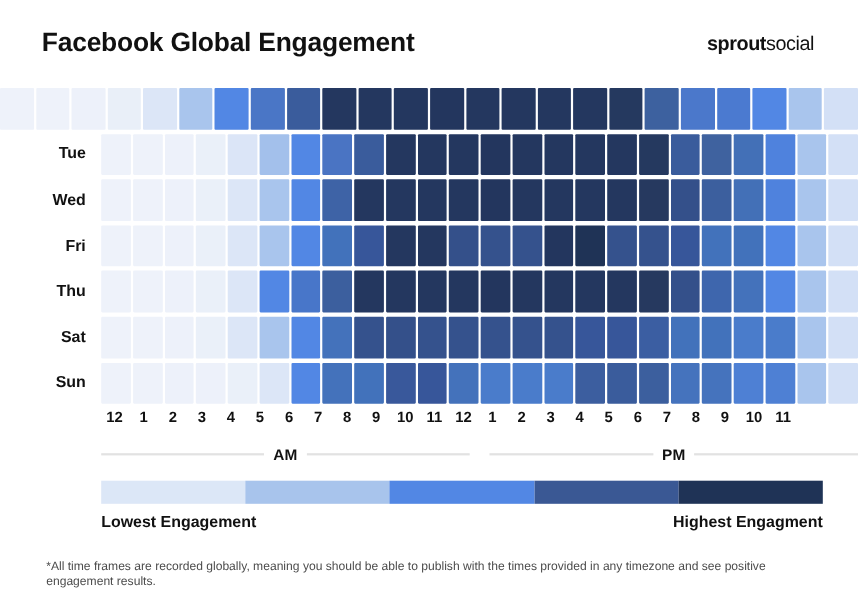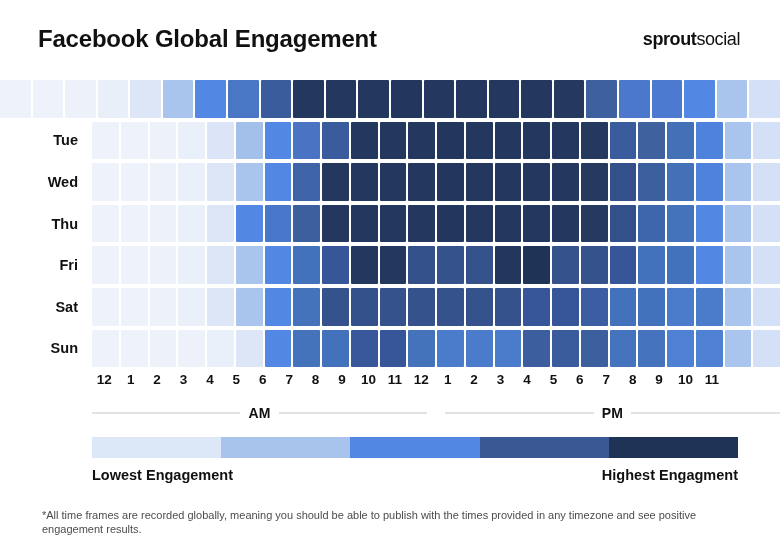--- a/index.html
+++ b/index.html
@@ -140,21 +140,21 @@
 
   
   .legend-wrap {
     position: absolute;
     left: 0;
     top: 437px;
     width: 780px;
     display: flex;
   }
   .legend-spacer { width: 92px; flex: 0 0 92px; }
-  .legend-inner { flex: 1 1 auto; padding-right: 42px; }
+  .legend-inner { flex: 1 1 auto; padding-right: 32px; }
   .legend-bar {
     display: flex;
     height: 21px;
     width: 100%;
   }
   .legend-swatch { flex: 1 1 0; }
   .legend-labels {
     display: flex;
     justify-content: space-between;
     margin-top: 9px;
@@ -267,20 +267,49 @@
         <div class="cell" title="Wed 5PM — 11" style="background: rgb(38, 57, 95);"></div>
         <div class="cell" title="Wed 6PM — 9" style="background: rgb(52, 80, 138);"></div>
         <div class="cell" title="Wed 7PM — 7" style="background: rgb(60, 95, 158);"></div>
         <div class="cell" title="Wed 8PM — 6" style="background: rgb(67, 112, 183);"></div>
         <div class="cell" title="Wed 9PM — 5" style="background: rgb(79, 130, 221);"></div>
         <div class="cell" title="Wed 10PM — 3" style="background: rgb(169, 197, 237);"></div>
         <div class="cell" title="Wed 11PM — 2" style="background: rgb(211, 224, 246);"></div>
       </div>
     </div>
     <div class="heat-row">
+      <div class="day-label">Fri</div>
+      <div class="cells">
+        <div class="cell" title="Fri 12AM — 0" style="background: rgb(238, 242, 250);"></div>
+        <div class="cell" title="Fri 1AM — 0" style="background: rgb(238, 242, 250);"></div>
+        <div class="cell" title="Fri 2AM — 0" style="background: rgb(237, 241, 250);"></div>
+        <div class="cell" title="Fri 3AM — 1" style="background: rgb(234, 240, 249);"></div>
+        <div class="cell" title="Fri 4AM — 2" style="background: rgb(220, 230, 247);"></div>
+        <div class="cell" title="Fri 5AM — 3" style="background: rgb(169, 197, 237);"></div>
+        <div class="cell" title="Fri 6AM — 5" style="background: rgb(82, 135, 228);"></div>
+        <div class="cell" title="Fri 7AM — 7" style="background: rgb(66, 114, 187);"></div>
+        <div class="cell" title="Fri 8AM — 9" style="background: rgb(55, 86, 154);"></div>
+        <div class="cell" title="Fri 9AM — 11" style="background: rgb(36, 55, 95);"></div>
+        <div class="cell" title="Fri 10AM — 11" style="background: rgb(36, 55, 95);"></div>
+        <div class="cell" title="Fri 11AM — 9" style="background: rgb(52, 80, 138);"></div>
+        <div class="cell" title="Fri 12PM — 9" style="background: rgb(53, 82, 141);"></div>
+        <div class="cell" title="Fri 1PM — 9" style="background: rgb(53, 82, 141);"></div>
+        <div class="cell" title="Fri 2PM — 11" style="background: rgb(35, 54, 94);"></div>
+        <div class="cell" title="Fri 3PM — 12" style="background: rgb(31, 51, 86);"></div>
+        <div class="cell" title="Fri 4PM — 9" style="background: rgb(53, 82, 141);"></div>
+        <div class="cell" title="Fri 5PM — 9" style="background: rgb(53, 82, 141);"></div>
+        <div class="cell" title="Fri 6PM — 9" style="background: rgb(55, 86, 154);"></div>
+        <div class="cell" title="Fri 7PM — 7" style="background: rgb(66, 114, 187);"></div>
+        <div class="cell" title="Fri 8PM — 7" style="background: rgb(66, 114, 187);"></div>
+        <div class="cell" title="Fri 9PM — 5" style="background: rgb(82, 135, 228);"></div>
+        <div class="cell" title="Fri 10PM — 3" style="background: rgb(169, 197, 237);"></div>
+        <div class="cell" title="Fri 11PM — 2" style="background: rgb(211, 224, 246);"></div>
+      </div>
+    </div>
+    <div class="heat-row">
       <div class="day-label">Thu</div>
       <div class="cells">
         <div class="cell" title="Thu 12AM — 0" style="background: rgb(238, 242, 250);"></div>
         <div class="cell" title="Thu 1AM — 0" style="background: rgb(238, 242, 250);"></div>
         <div class="cell" title="Thu 2AM — 0" style="background: rgb(237, 241, 250);"></div>
         <div class="cell" title="Thu 3AM — 1" style="background: rgb(234, 240, 249);"></div>
         <div class="cell" title="Thu 4AM — 2" style="background: rgb(220, 230, 247);"></div>
         <div class="cell" title="Thu 5AM — 5" style="background: rgb(82, 135, 228);"></div>
         <div class="cell" title="Thu 6AM — 6" style="background: rgb(72, 118, 201);"></div>
         <div class="cell" title="Thu 7AM — 8" style="background: rgb(60, 95, 158);"></div>
@@ -293,49 +322,20 @@
         <div class="cell" title="Thu 2PM — 12" style="background: rgb(36, 55, 95);"></div>
         <div class="cell" title="Thu 3PM — 12" style="background: rgb(36, 55, 95);"></div>
         <div class="cell" title="Thu 4PM — 12" style="background: rgb(36, 55, 95);"></div>
         <div class="cell" title="Thu 5PM — 11" style="background: rgb(38, 57, 95);"></div>
         <div class="cell" title="Thu 6PM — 9" style="background: rgb(52, 80, 138);"></div>
         <div class="cell" title="Thu 7PM — 7" style="background: rgb(62, 102, 173);"></div>
         <div class="cell" title="Thu 8PM — 6" style="background: rgb(68, 114, 187);"></div>
         <div class="cell" title="Thu 9PM — 5" style="background: rgb(82, 135, 228);"></div>
         <div class="cell" title="Thu 10PM — 3" style="background: rgb(169, 197, 237);"></div>
         <div class="cell" title="Thu 11PM — 2" style="background: rgb(211, 224, 246);"></div>
-      </div>
-    </div>
-    <div class="heat-row">
-      <div class="day-label">Fri</div>
-      <div class="cells">
-        <div class="cell" title="Fri 12AM — 0" style="background: rgb(238, 242, 250);"></div>
-        <div class="cell" title="Fri 1AM — 0" style="background: rgb(238, 242, 250);"></div>
-        <div class="cell" title="Fri 2AM — 0" style="background: rgb(237, 241, 250);"></div>
-        <div class="cell" title="Fri 3AM — 1" style="background: rgb(234, 240, 249);"></div>
-        <div class="cell" title="Fri 4AM — 2" style="background: rgb(220, 230, 247);"></div>
-        <div class="cell" title="Fri 5AM — 3" style="background: rgb(169, 197, 237);"></div>
-        <div class="cell" title="Fri 6AM — 5" style="background: rgb(82, 135, 228);"></div>
-        <div class="cell" title="Fri 7AM — 7" style="background: rgb(66, 114, 187);"></div>
-        <div class="cell" title="Fri 8AM — 9" style="background: rgb(55, 86, 154);"></div>
-        <div class="cell" title="Fri 9AM — 11" style="background: rgb(36, 55, 95);"></div>
-        <div class="cell" title="Fri 10AM — 11" style="background: rgb(36, 55, 95);"></div>
-        <div class="cell" title="Fri 11AM — 9" style="background: rgb(52, 80, 138);"></div>
-        <div class="cell" title="Fri 12PM — 9" style="background: rgb(53, 82, 141);"></div>
-        <div class="cell" title="Fri 1PM — 9" style="background: rgb(53, 82, 141);"></div>
-        <div class="cell" title="Fri 2PM — 11" style="background: rgb(35, 54, 94);"></div>
-        <div class="cell" title="Fri 3PM — 12" style="background: rgb(31, 51, 86);"></div>
-        <div class="cell" title="Fri 4PM — 9" style="background: rgb(53, 82, 141);"></div>
-        <div class="cell" title="Fri 5PM — 9" style="background: rgb(53, 82, 141);"></div>
-        <div class="cell" title="Fri 6PM — 9" style="background: rgb(55, 86, 154);"></div>
-        <div class="cell" title="Fri 7PM — 7" style="background: rgb(66, 114, 187);"></div>
-        <div class="cell" title="Fri 8PM — 7" style="background: rgb(66, 114, 187);"></div>
-        <div class="cell" title="Fri 9PM — 5" style="background: rgb(82, 135, 228);"></div>
-        <div class="cell" title="Fri 10PM — 3" style="background: rgb(169, 197, 237);"></div>
-        <div class="cell" title="Fri 11PM — 2" style="background: rgb(211, 224, 246);"></div>
       </div>
     </div>
     <div class="heat-row">
       <div class="day-label">Sat</div>
       <div class="cells">
         <div class="cell" title="Sat 12AM — 0" style="background: rgb(238, 242, 250);"></div>
         <div class="cell" title="Sat 1AM — 0" style="background: rgb(238, 242, 250);"></div>
         <div class="cell" title="Sat 2AM — 0" style="background: rgb(237, 241, 250);"></div>
         <div class="cell" title="Sat 3AM — 1" style="background: rgb(234, 240, 249);"></div>
         <div class="cell" title="Sat 4AM — 2" style="background: rgb(220, 230, 247);"></div>

